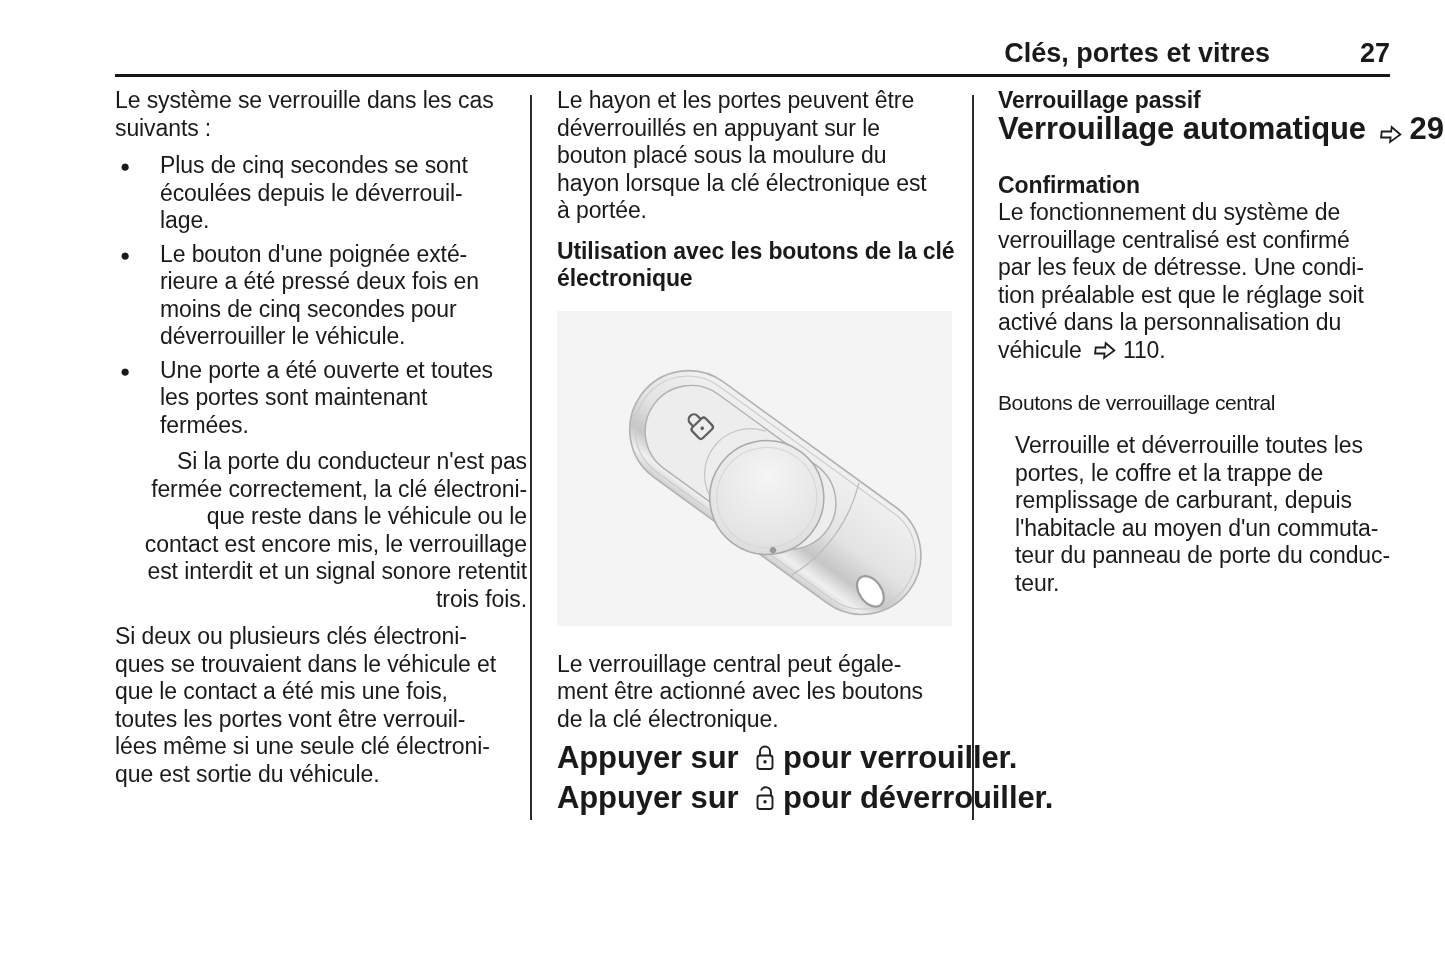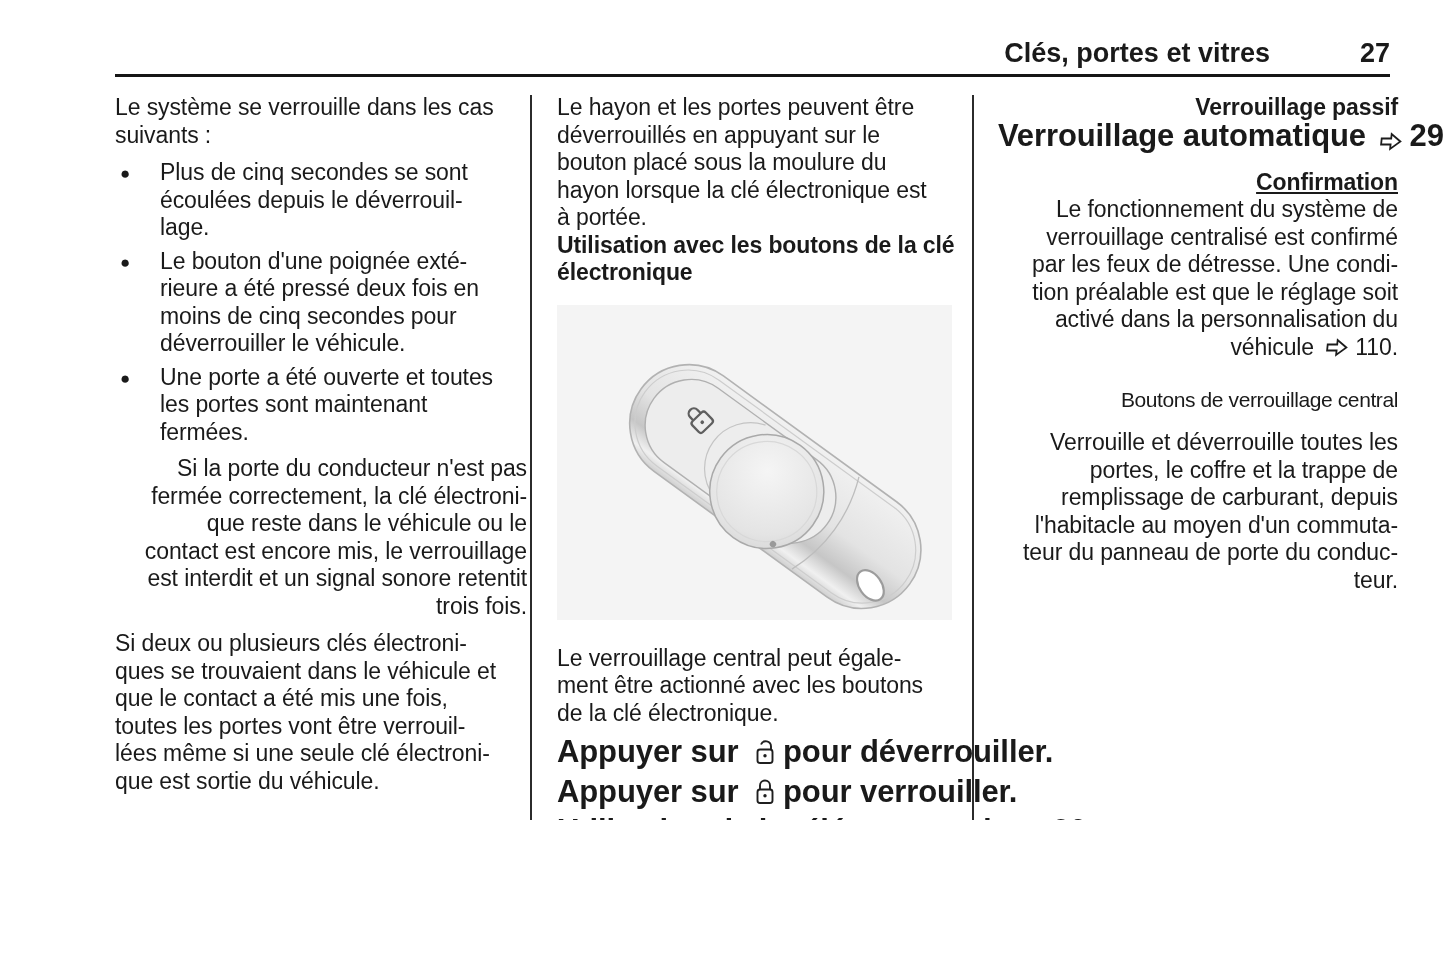--- a/index.html
+++ b/index.html
@@ -15,24 +15,24 @@
   .header{
     position:absolute;top:38px;left:115px;right:55px;
     display:flex;justify-content:flex-end;align-items:baseline;gap:90px;
     font-weight:bold;font-size:27px;
   }
   .header-rule{
     position:absolute;top:74px;left:115px;width:1275px;height:3px;
     background:#161616;
   }
   
-  .col{position:absolute;top:94px;}
+  .col{position:absolute;top:87px;}
   .col-1{left:115px;width:412px;}
   .col-2{left:557px;width:400px;}
-  .col-3{left:998px;width:400px;text-align:right;}
+  .col-3{left:998px;width:400px;}
   .vsep{
     position:absolute;top:95px;width:2px;height:823px;background:#2b2b2b;
   }
   .vsep-1{left:530px;}
   .vsep-2{left:972px;}
 
   .para{
     font-size:23px;line-height:27.5px;white-space:pre;letter-spacing:-0.1px;
   }
   .h-bold{
@@ -127,21 +127,21 @@
 lées même si une seule clé électroni-
 que est sortie du véhicule.</div>
   </div>
 
   <div class="col col-2">
     <div class="para">Le hayon et les portes peuvent être
 déverrouillés en appuyant sur le
 bouton placé sous la moulure du
 hayon lorsque la clé électronique est
 à portée.</div>
-    <div class="h-bold" style="">Utilisation avec les boutons de la clé
+    <div class="h-bold" style="margin-top:13px;">Utilisation avec les boutons de la clé
 électronique</div>
 
     <div class="key-image">
       <svg width="395" height="315" viewBox="0 0 395 315">
         <g transform="translate(84,84) rotate(36)">
 
           <rect x="0" y="-59" width="332" height="118" rx="59" fill="url(#gBody)" stroke="#b2b2b2" stroke-width="1.6"></rect>
           <rect x="5" y="-53" width="322" height="106" rx="53" fill="none" stroke="#cdcdcd" stroke-width="1.2"></rect>
 
           <rect x="16" y="-46" width="214" height="92" rx="46" fill="#ededed" stroke="#b0b0b0" stroke-width="1.4"></rect>
@@ -164,54 +164,54 @@
             <ellipse cx="0" cy="0" rx="17" ry="11" fill="#ffffff" stroke="#9c9c9c" stroke-width="2.2"></ellipse>
           </g>
         </g>
       </svg>
     </div>
 
     <div class="para">Le verrouillage central peut égale-
 ment être actionné avec les boutons
 de la clé électronique.</div>
 
+    <div class="icon-line">
+      <span>Appuyer sur </span><svg class="pad-icon" width="26" height="32" viewBox="-13 -16 26 32">
+          <g stroke="#1f1f1f" stroke-width="1.9" fill="none">
+            <rect x="-7.5" y="-2.5" width="15" height="13.5" rx="2.5"></rect>
+            <path d="M -5,-2.5 v-4 a 5 5 0 0 1 10 0 v 4"></path>
+            <circle cx="0" cy="3.8" r="1.7" fill="#1f1f1f" stroke="none"></circle>
+          </g>
+        </svg><span>pour verrouiller.</span>
+    </div>
     <div class="icon-line">
       <span>Appuyer sur </span><svg class="pad-icon" width="26" height="32" viewBox="-13 -16 26 32">
           <g stroke="#1f1f1f" stroke-width="1.9" fill="none">
             <rect x="-7.5" y="-2.5" width="15" height="13.5" rx="2.5"></rect>
             <path d="M 6,-2.5 v-3 a 5.2 5.2 0 0 0 -10 -2"></path>
             <circle cx="0" cy="3.8" r="1.7" fill="#1f1f1f" stroke="none"></circle>
           </g>
         </svg><span>pour déverrouiller.</span>
     </div>
     <div class="icon-line">
-      <span>Appuyer sur </span><svg class="pad-icon" width="26" height="32" viewBox="-13 -16 26 32">
-          <g stroke="#1f1f1f" stroke-width="1.9" fill="none">
-            <rect x="-7.5" y="-2.5" width="15" height="13.5" rx="2.5"></rect>
-            <path d="M -5,-2.5 v-4 a 5 5 0 0 1 10 0 v 4"></path>
-            <circle cx="0" cy="3.8" r="1.7" fill="#1f1f1f" stroke="none"></circle>
-          </g>
-        </svg><span>pour verrouiller.</span>
-    </div>
-    <div class="icon-line">
       <span>Utilisation de la télécommande </span><svg class="ref-arrow" width="25" height="21" viewBox="0 0 25 21">
           <path d="M3.5 7.5 L13 7.5 L13 3 L22.5 10.5 L13 18 L13 13.5 L3.5 13.5 Z" fill="#ffffff" stroke="#1c1c1c" stroke-width="1.8" transform="skewX(-6)"></path>
         </svg><span>20.</span>
     </div>
   </div>
 
   <div class="col col-3">
     <div class="h-bold">Verrouillage passif</div>
     <div class="icon-line" style="margin-top:0;">
       <span>Verrouillage automatique </span><svg class="ref-arrow" width="25" height="21" viewBox="0 0 25 21">
           <path d="M3.5 7.5 L13 7.5 L13 3 L22.5 10.5 L13 18 L13 13.5 L3.5 13.5 Z" fill="#ffffff" stroke="#1c1c1c" stroke-width="1.8" transform="skewX(-6)"></path>
         </svg><span>29.</span>
     </div>
 
-    <div class="h-bold" style="margin-top:17px;text-decoration:underline;">Confirmation</div>
+    <div class="h-bold" style="margin-top:27px;">Confirmation</div>
     <div class="para"><span>Le fonctionnement du système de
 verrouillage centralisé est confirmé
 par les feux de détresse. Une condi-
 tion préalable est que le réglage soit
 activé dans la personnalisation du
 véhicule </span><svg class="ref-arrow" width="25" height="21" viewBox="0 0 25 21" style="vertical-align:-3px">
           <path d="M3.5 7.5 L13 7.5 L13 3 L22.5 10.5 L13 18 L13 13.5 L3.5 13.5 Z" fill="#ffffff" stroke="#1c1c1c" stroke-width="1.8" transform="skewX(-6)"></path>
         </svg><span>110.</span></div>
 
     <div class="h-big" style="margin-top:22px;">Boutons de verrouillage central</div>

